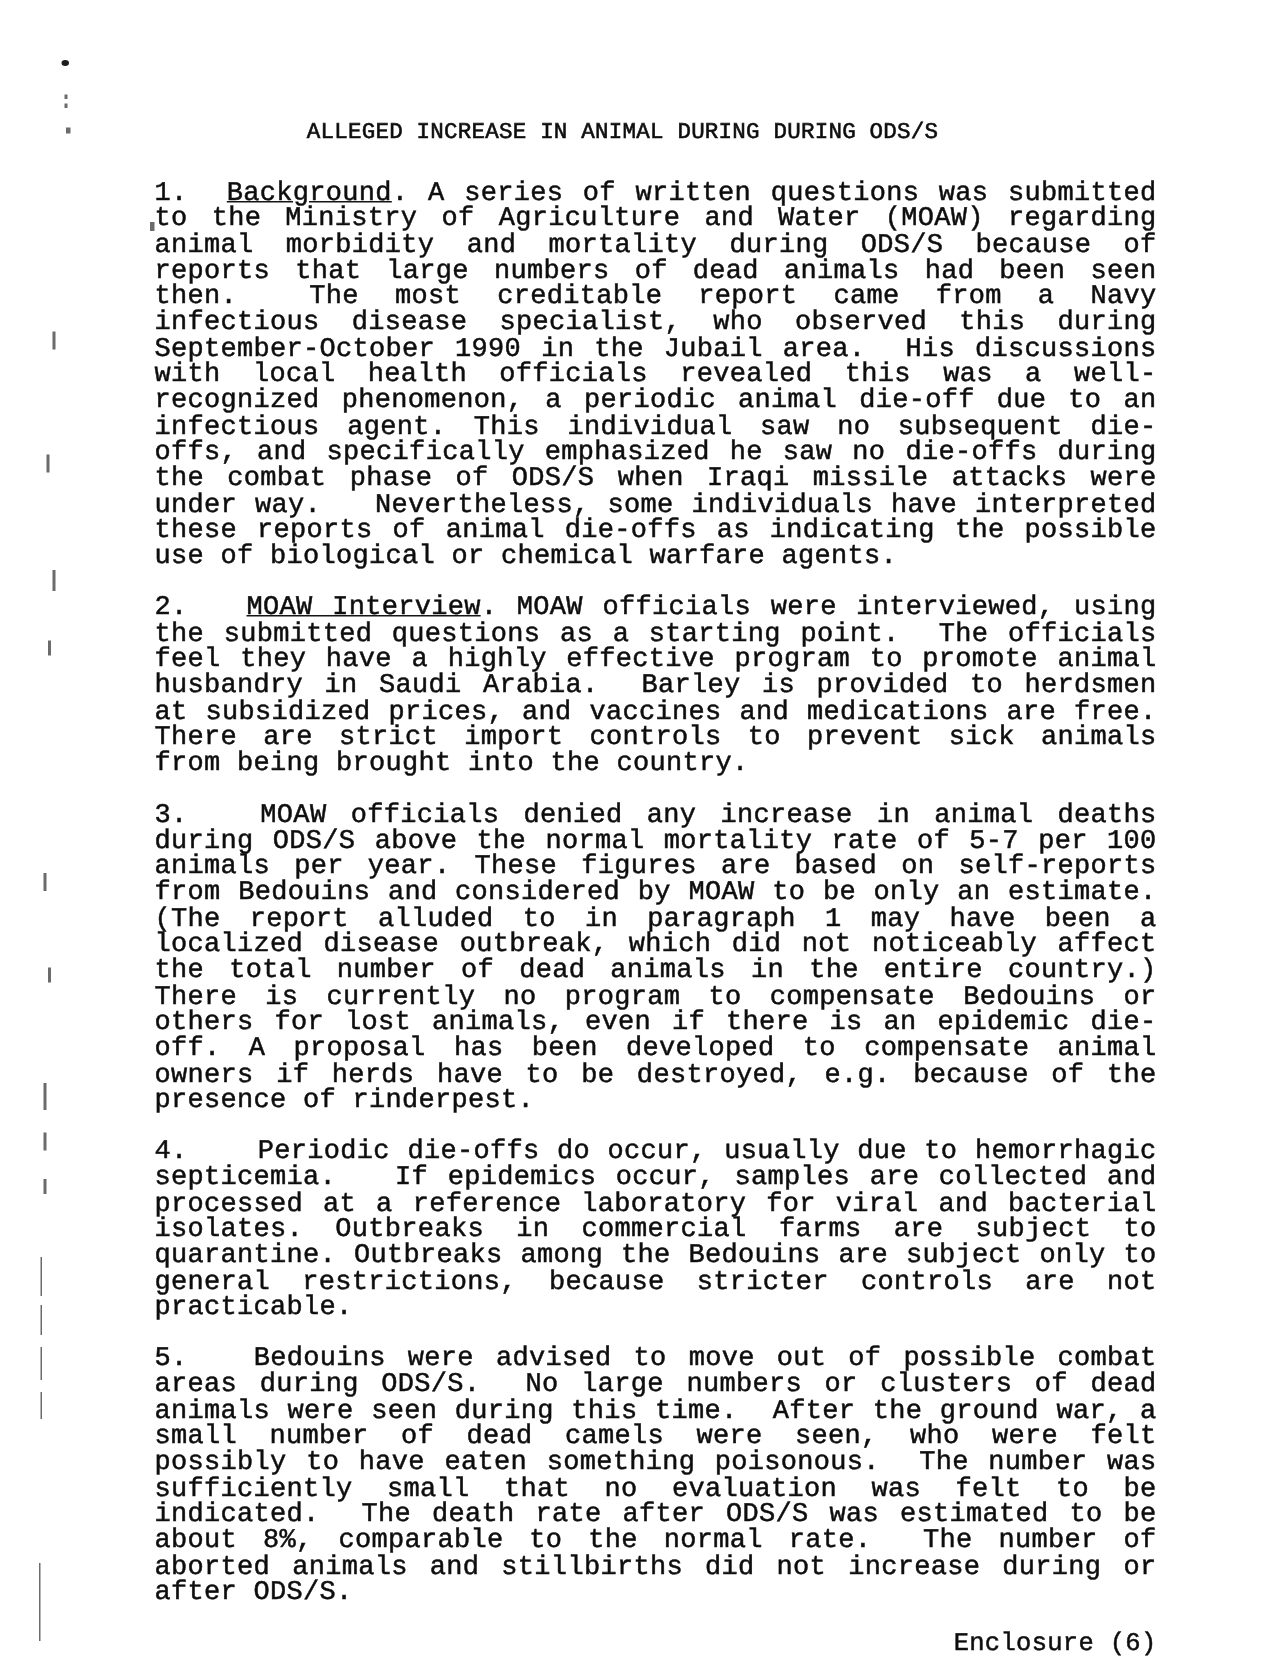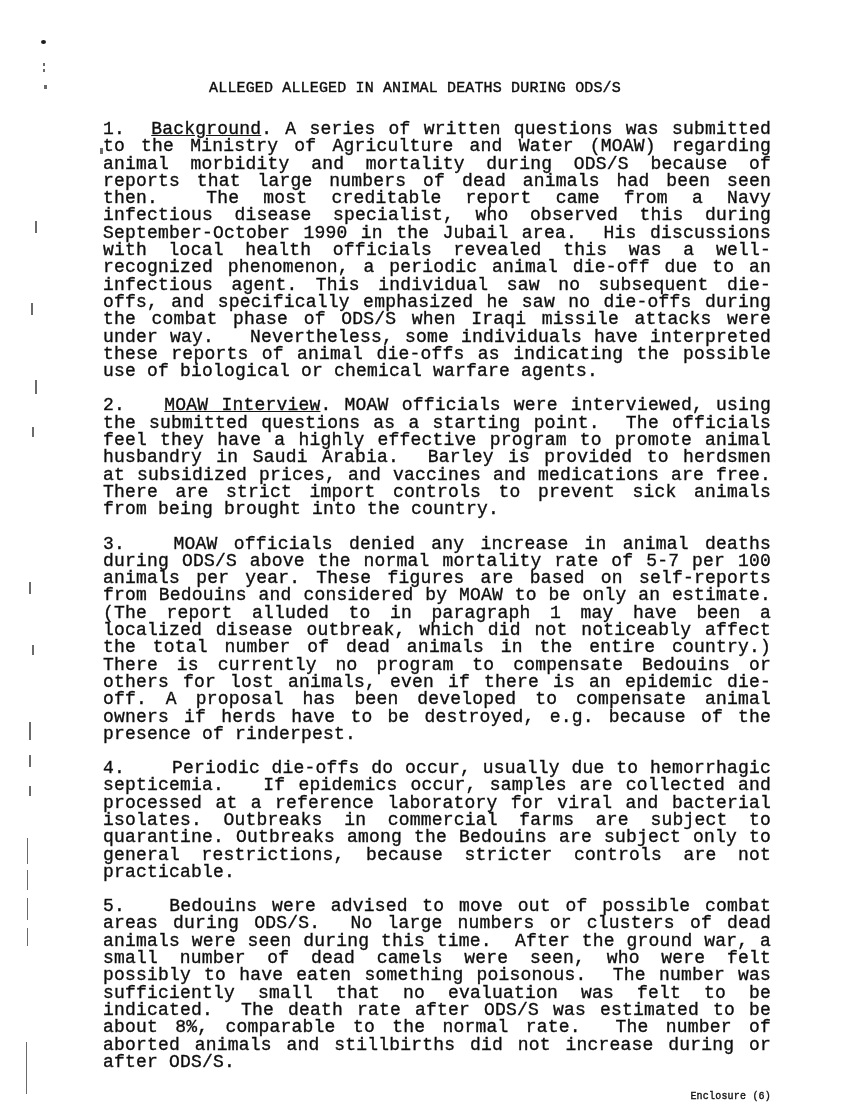--- a/index.html
+++ b/index.html
@@ -36,37 +36,37 @@
     font-size: 18px;
     line-height: 17.3px;
     letter-spacing: 0.2px;
     text-align: justify;
     white-space: pre-wrap;
     -webkit-text-stroke: 0.35px #151515;
   }
   .u { text-decoration: underline; }
   .footer {
     margin-top: 1px;
-    font-size: 10px;
+    font-size: 17px;
     line-height: 17.3px;
     letter-spacing: 0.2px;
     text-align: right;
     -webkit-text-stroke: 0.35px #151515;
   }
   .mark {
     position: absolute;
     background: #1c1c1c;
   }
   .mark.light { opacity: 0.65; }
 </style>
 </head>
 <body>
 
 <div class="page">
-  <h1 class="title">ALLEGED ALLEGED IN ANIMAL DEATHS DURING ODS/S</h1>
+  <h1 class="title">ALLEGED INCREASE IN ANIMAL DURING DURING ODS/S</h1>
 
   <p class="para"><span>1.  </span><span class="u">Background</span><span>. A series of written questions was submitted to the Ministry of Agriculture and Water (MOAW) regarding animal morbidity and mortality during ODS/S because of reports that large numbers of dead animals had been seen then.  The most creditable report came from a Navy infectious disease specialist, who observed this during September-October 1990 in the Jubail area.  His discussions with local health officials revealed this was a well-recognized phenomenon, a periodic animal die-off due to an infectious agent. This individual saw no subsequent die-offs, and specifically emphasized he saw no die-offs during the combat phase of ODS/S when Iraqi missile attacks were under way.   Nevertheless, some individuals have interpreted these reports of animal die-offs as indicating the possible use of biological or chemical warfare agents.</span></p>
 
   <p class="para"><span>2.   </span><span class="u">MOAW Interview</span><span>. MOAW officials were interviewed, using the submitted questions as a starting point.  The officials feel they have a highly effective program to promote animal husbandry in Saudi Arabia.  Barley is provided to herdsmen at subsidized prices, and vaccines and medications are free.  There are strict import controls to prevent sick animals from being brought into the country.</span></p>
 
   <p class="para"><span>3.   </span><span class="u"></span><span>MOAW officials denied any increase in animal deaths during ODS/S above the normal mortality rate of 5-7 per 100 animals per year. These figures are based on self-reports from Bedouins and considered by MOAW to be only an estimate.  (The report alluded to in paragraph 1 may have been a localized disease outbreak, which did not noticeably affect the total number of dead animals in the entire country.)   There is currently no program to compensate Bedouins or others for lost animals, even if there is an epidemic die-off. A proposal has been developed to compensate animal owners if herds have to be destroyed, e.g. because of the presence of rinderpest.</span></p>
 
   <p class="para"><span>4.    </span><span class="u"></span><span>Periodic die-offs do occur, usually due to hemorrhagic septicemia.   If epidemics occur, samples are collected and processed at a reference laboratory for viral and bacterial isolates. Outbreaks in commercial farms are subject to quarantine. Outbreaks among the Bedouins are subject only to general restrictions, because stricter controls are not practicable.</span></p>
 
   <p class="para"><span>5.   </span><span class="u"></span><span>Bedouins were advised to move out of possible combat areas during ODS/S.  No large numbers or clusters of dead animals were seen during this time.  After the ground war, a small number of dead camels were seen, who were felt possibly to have eaten something poisonous.  The number was sufficiently small that no evaluation was felt to be indicated.  The death rate after ODS/S was estimated to be about 8%, comparable to the normal rate.  The number of aborted animals and stillbirths did not increase during or after ODS/S.</span></p>

